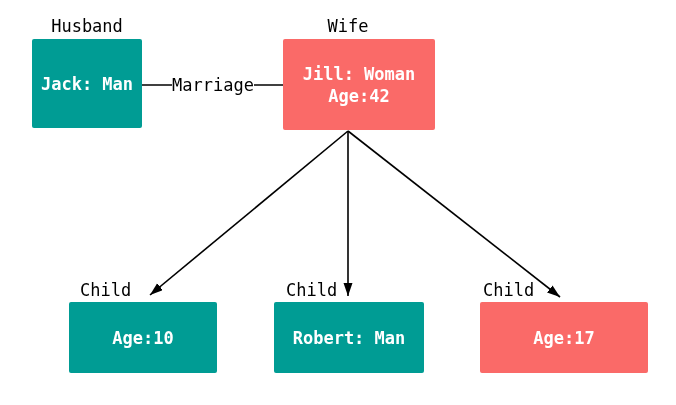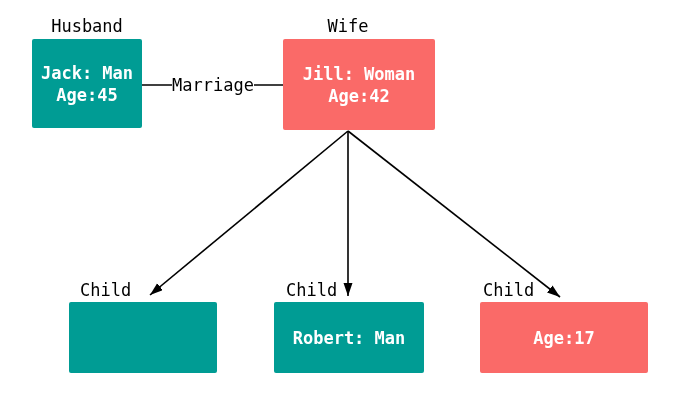--- a/index.html
+++ b/index.html
@@ -83,29 +83,29 @@
   <div class="role-label" style="left:32px; top:16px; width:110px;">Husband</div>
   <div class="role-label" style="left:283px; top:16px; width:130px;">Wife</div>
   <div class="role-label" style="left:80px; top:280px;">Child</div>
   <div class="role-label" style="left:286px; top:280px;">Child</div>
   <div class="role-label" style="left:483px; top:280px;">Child</div>
 
   <div class="edge-label" style="left:172px; top:75px; width:82px;">Marriage</div>
 
   <div class="node node-man" style="left:32px; top:39px; width:110px; height:89px;">
     <div>Jack: Man</div>
-    <div>Age:45</div>
   </div>
 
   <div class="node node-woman" style="left:283px; top:39px; width:152px; height:91px;">
     <div>Jill: Woman</div>
     <div>Age:42</div>
   </div>
 
   <div class="node node-man" style="left:69px; top:302px; width:148px; height:71px;">
+    <div>Age:10</div>
   </div>
 
   <div class="node node-man" style="left:274px; top:302px; width:150px; height:71px;gap:24px;">
     <div>Robert: Man</div>
   </div>
 
   <div class="node node-woman" style="left:480px; top:302px; width:168px; height:71px;">
     <div>Age:17</div>
   </div>
 

